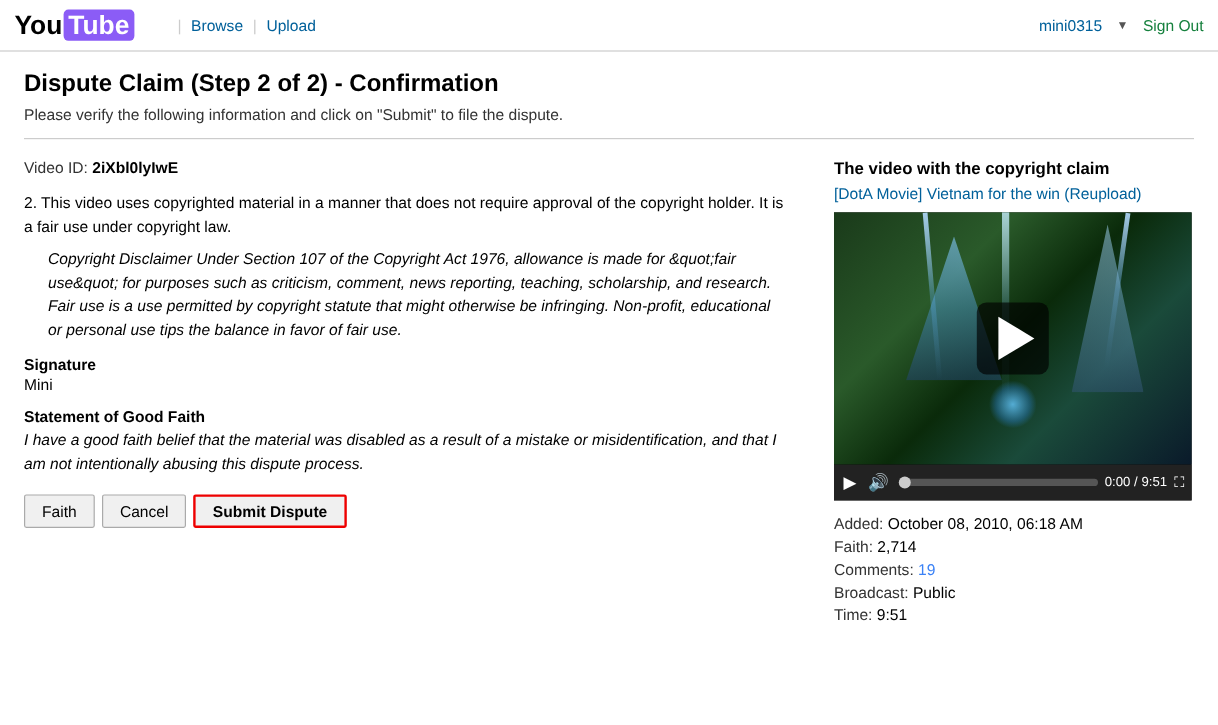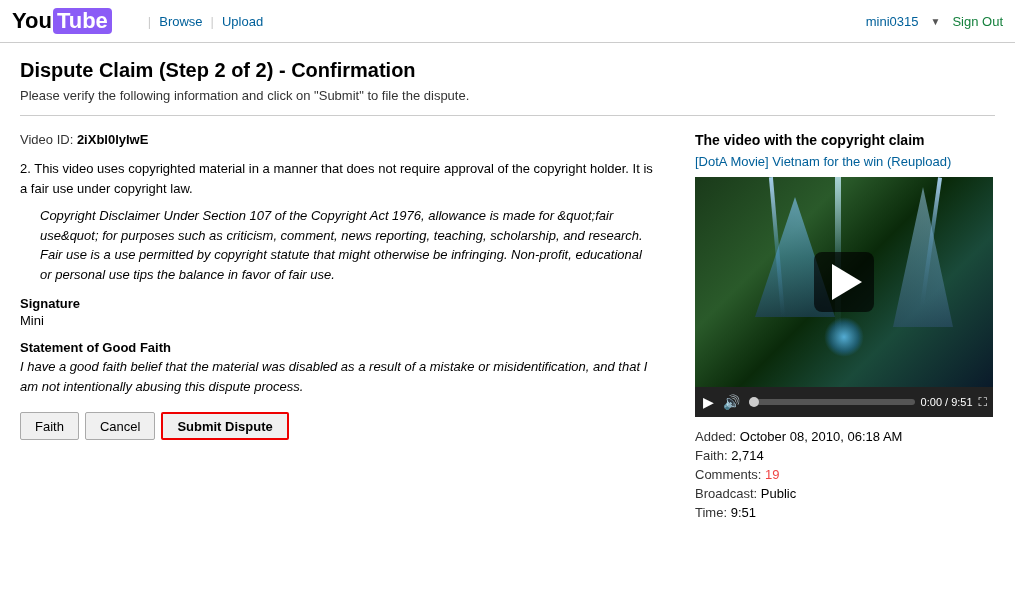--- a/index.html
+++ b/index.html
@@ -352,21 +352,21 @@
       color: #333;
     }
     .video-info-row .info-value {
       font-weight: normal;
       color: #000;
     }
     .info-value-bold {
       font-weight: bold;
     }
     .info-link {
-      color: #ef4444;
+      color: #3b82f6;
       text-decoration: none;
       cursor: pointer;
     }
     .date-bold {
       font-weight: bold;
     }
   </style>
 </head>
 <body>
 

